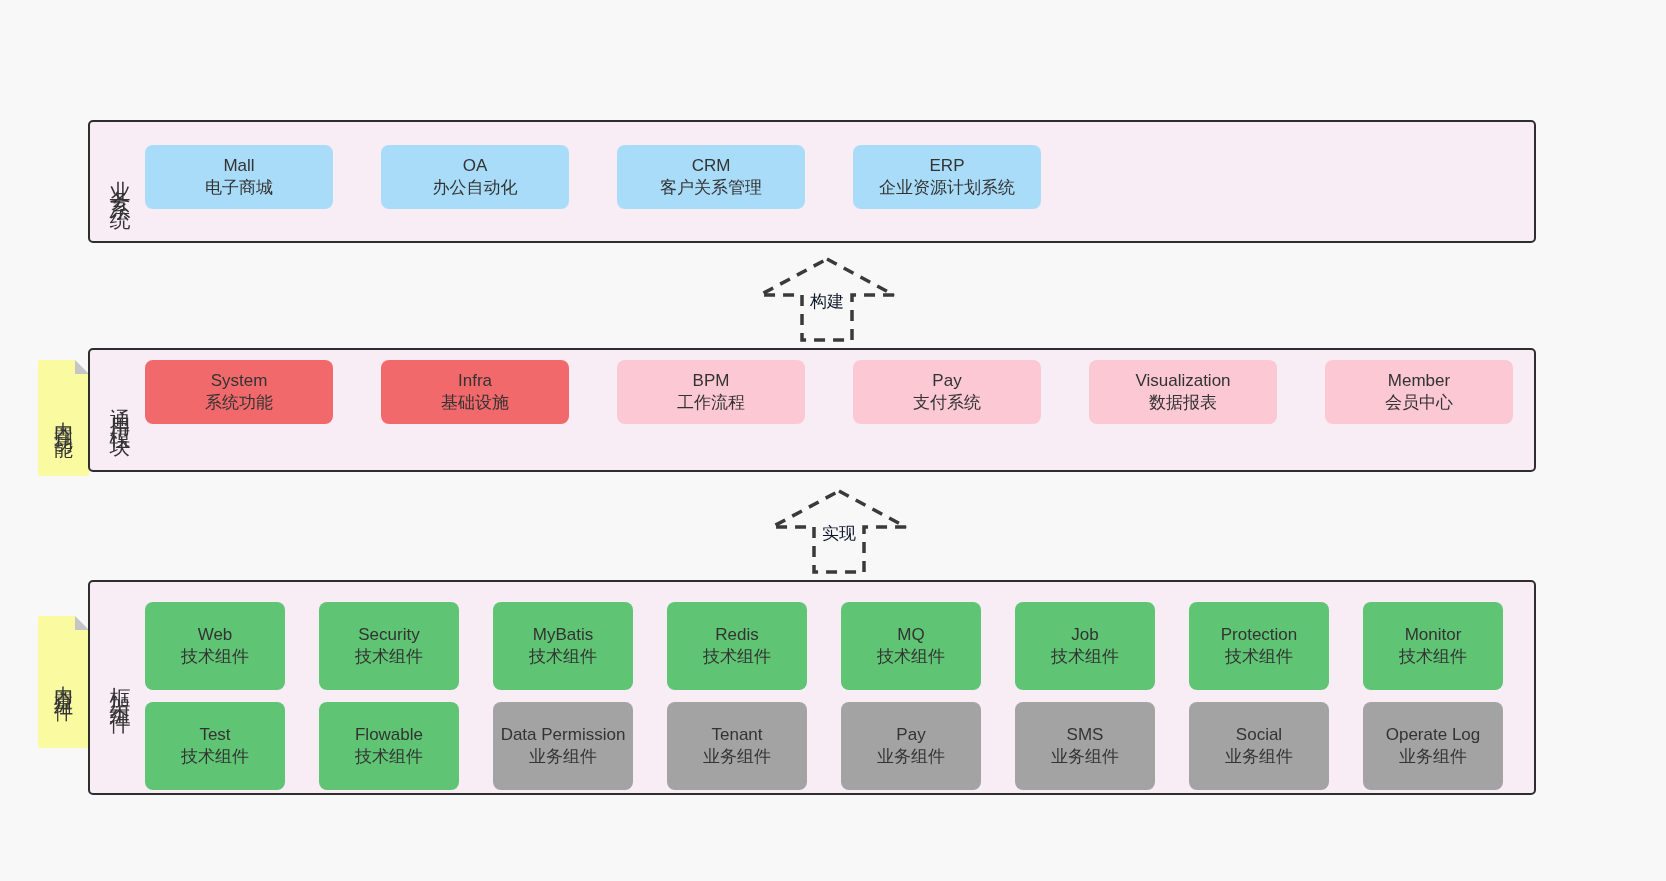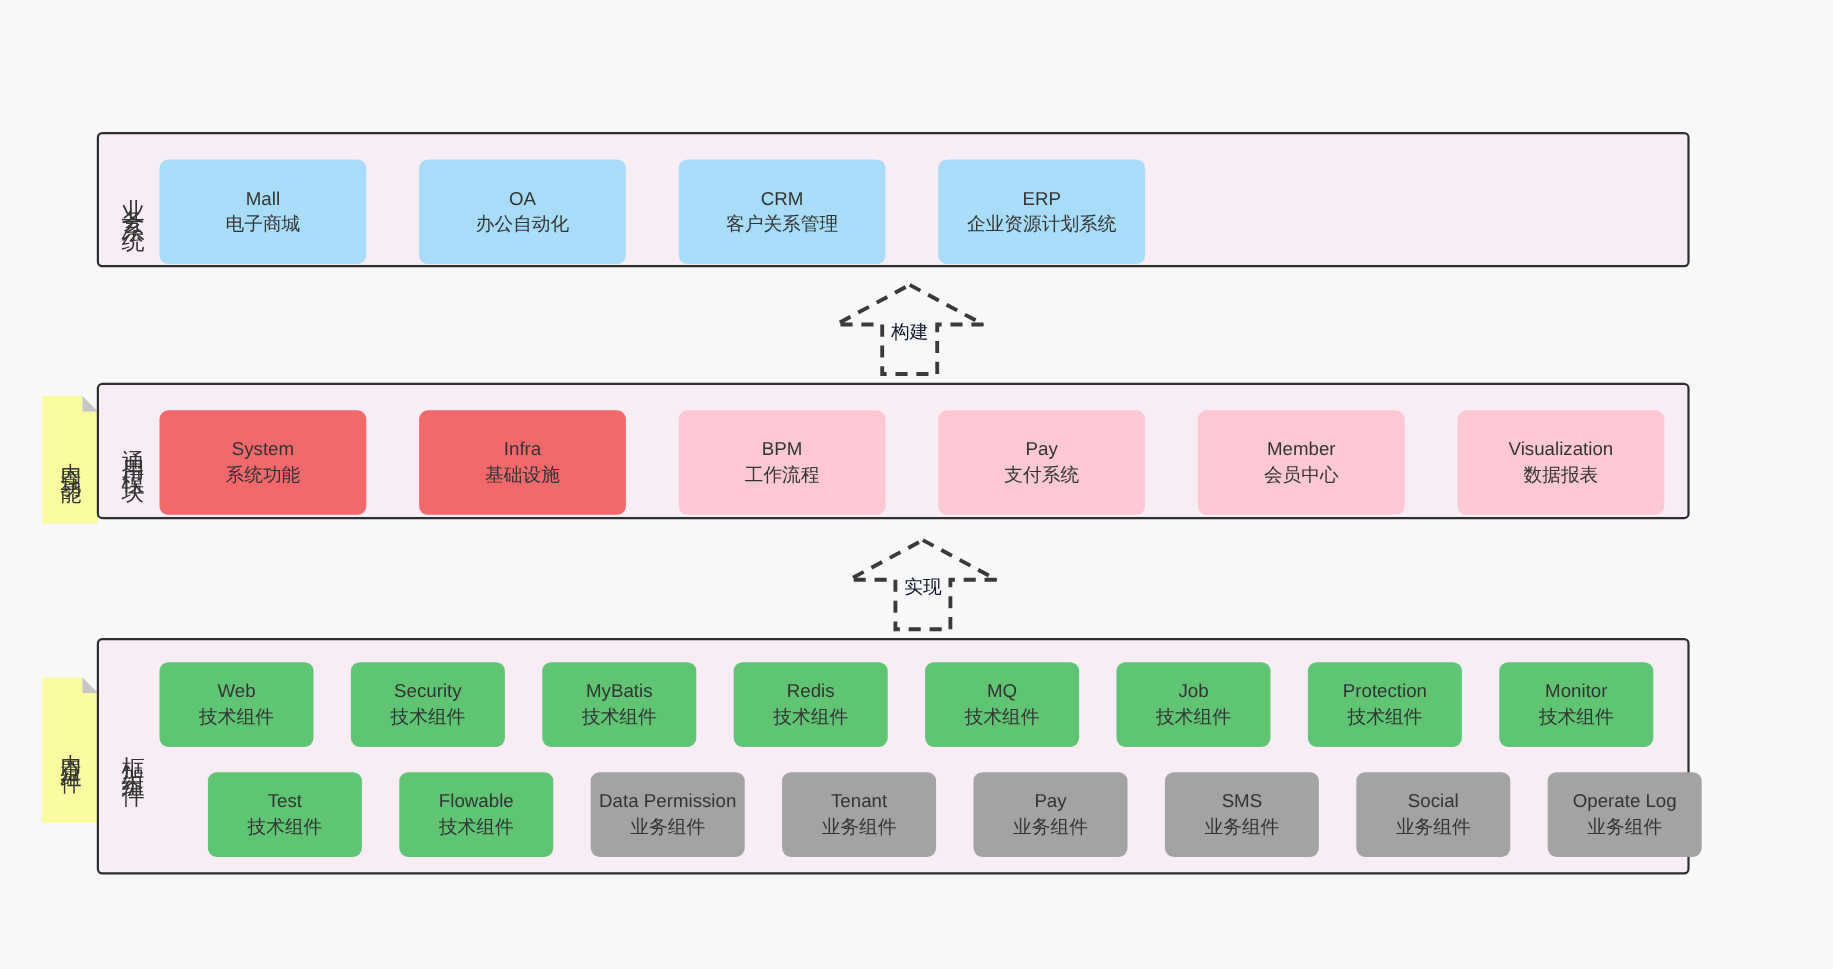--- a/index.html
+++ b/index.html
@@ -19,29 +19,29 @@
   #sec-components{top:580px;height:215px;}
   .vlabel{
     position:absolute;left:16px;top:50%;transform:translateY(-50%);
     writing-mode:vertical-lr;text-orientation:upright;
     font-size:21px;letter-spacing:9px;color:#333;white-space:nowrap;
   }
   .row{position:absolute;left:55px;display:flex;gap:48px;}
   .row-wide{gap:48px;}
   .row-narrow{gap:34px;}
   #sec-business .row{top:23px;}
-  #sec-modules .row{top:23px;}
+  #sec-modules .row{top:10px;}
   #sec-components .row.r1{top:20px;}
-  #sec-components .row.r2{top:120px;margin-left:44px;}
+  #sec-components .row.r2{top:120px;}
   .box{
-    width:188px;height:95px;border-radius:8px;flex:none;
+    width:188px;height:64px;border-radius:8px;flex:none;
     display:flex;flex-direction:column;align-items:center;justify-content:center;
     text-align:center;font-size:17px;line-height:1.32;
   }
-  .box-sm{width:140px;height:77px;}
+  .box-sm{width:140px;height:88px;}
   .blue{background:#a9dcf8;}
   .red{background:#f2696c;}
   .pink{background:#fbc8d3;}
   .green{background:#5fc473;}
   .lgreen{background:#a3a3a3;}
   .tag{
     position:absolute;width:51px;background:#fafaa1;z-index:0;
     border-radius:2px;
   }
   #tag-modules{left:38px;top:360px;height:116px;}
@@ -113,26 +113,26 @@
     </div>
     <div class="box pink">
       <div>BPM</div>
       <div>工作流程</div>
     </div>
     <div class="box pink">
       <div>Pay</div>
       <div>支付系统</div>
     </div>
     <div class="box pink">
+      <div>Visualization</div>
+      <div>数据报表</div>
+    </div>
+    <div class="box pink">
       <div>Member</div>
       <div>会员中心</div>
-    </div>
-    <div class="box pink">
-      <div>Visualization</div>
-      <div>数据报表</div>
     </div>
   </div>
 </div>
 
 <div class="arrow" id="arrow-impl">
   <svg width="140" height="88" viewBox="0 0 140 88">
     <path d="M70 4 L137 40 L95 40 L95 85 L45 85 L45 40 L3 40 Z" fill="none" stroke="#3a3a3a" stroke-width="3.5" stroke-dasharray="11 8"></path>
   </svg>
   <div class="alabel">实现</div>
 </div>

